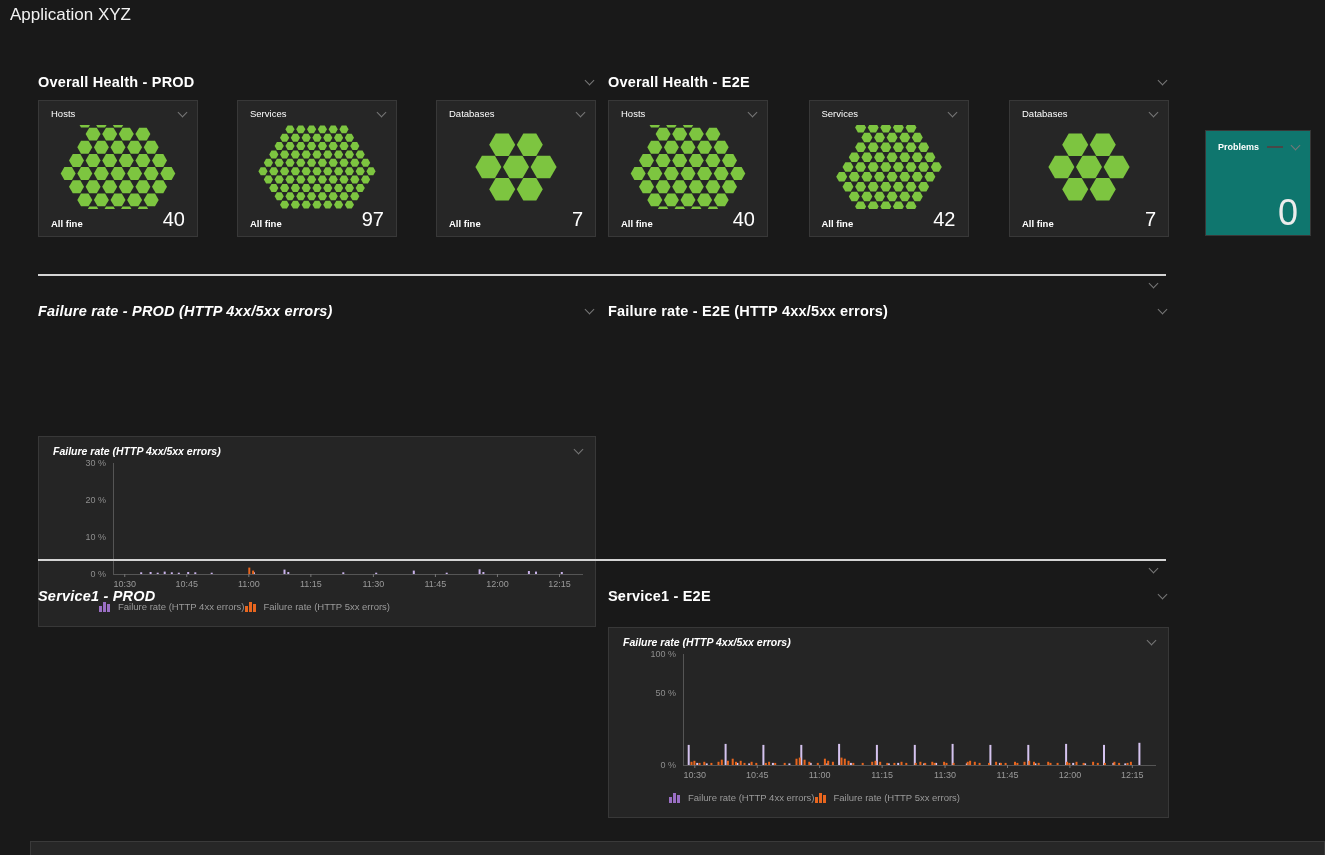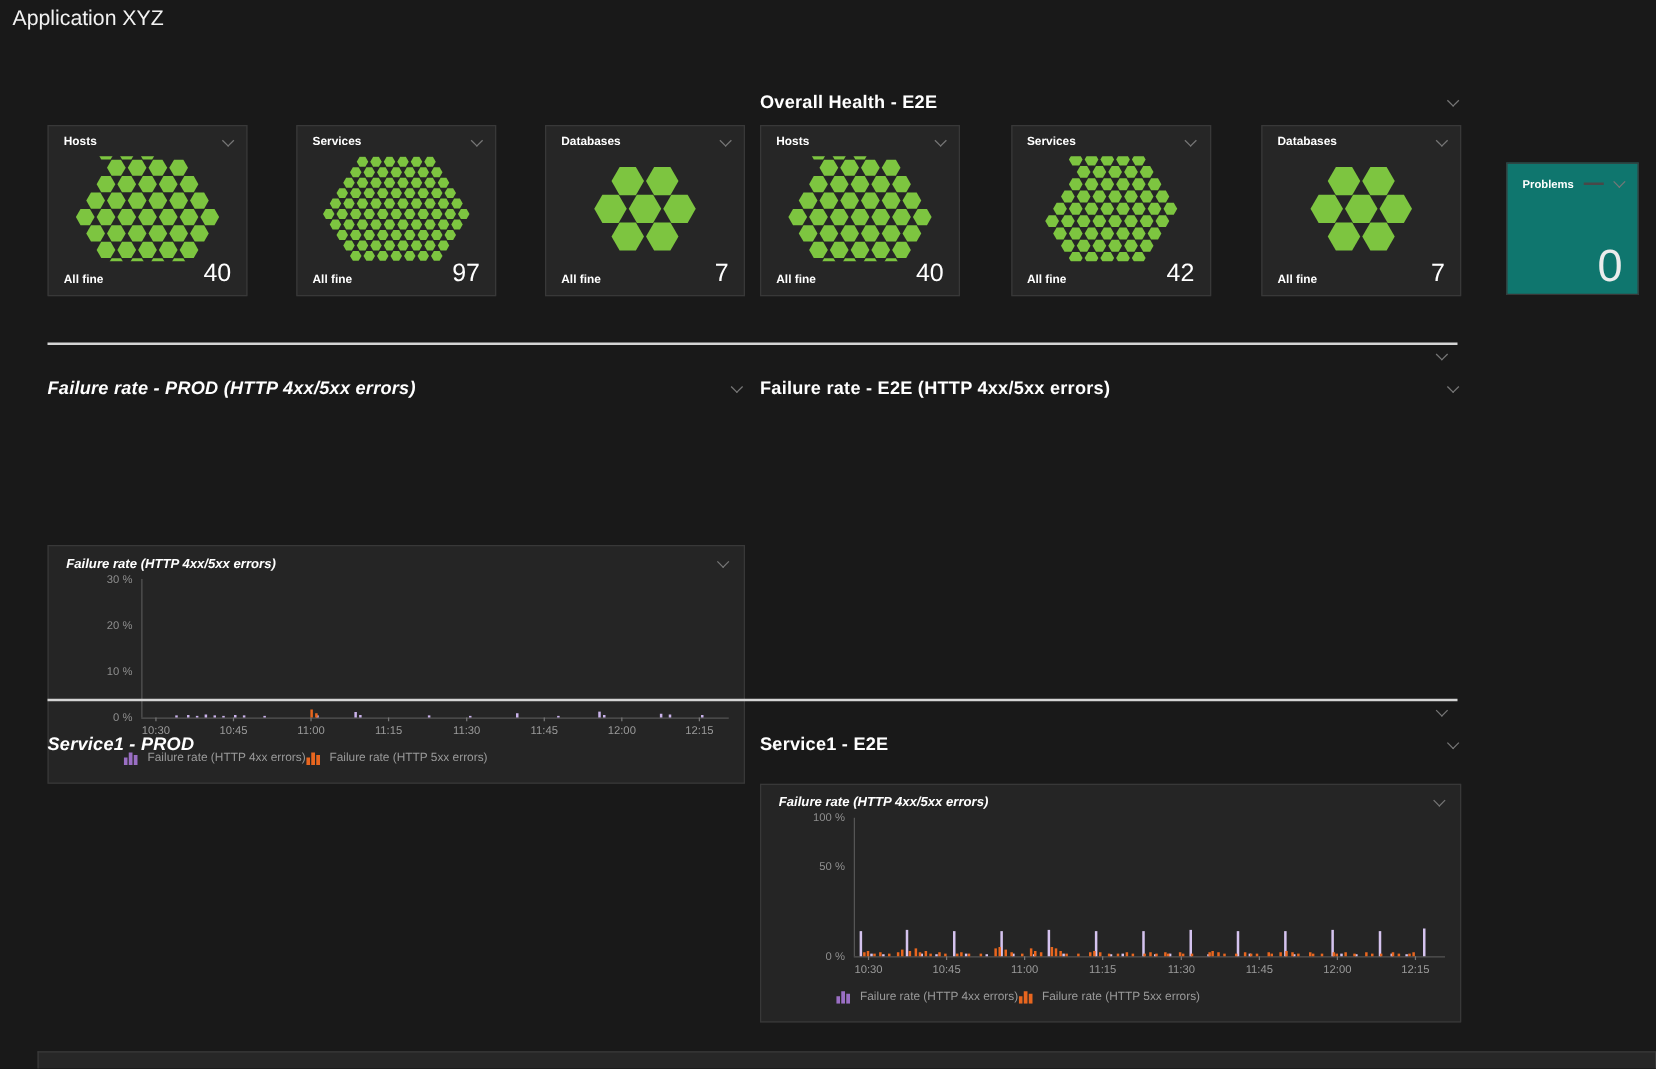--- a/index.html
+++ b/index.html
@@ -18,21 +18,21 @@
   .chev { display:inline-block; width:14px; height:12px; cursor:pointer; }
   .chev i { display:block; width:7px; height:7px; border-right:1.5px solid #777;
             border-bottom:1.5px solid #777; transform:rotate(45deg); margin:1px auto 0; }
 
   .tiles-row { display:flex; justify-content:space-between; }
 
   .h-tile { width:160px; height:137px; background:#262626; border:1px solid #383838;
             position:relative; cursor:pointer; }
   .tile-head { display:flex; justify-content:space-between; align-items:flex-start;
                padding:7px 8px 0 12px; }
-  .tile-label { font-size:9.5px; font-weight:bold; color:#fff; }
+  .tile-label { font-size:9.5px; font-weight:normal; color:#fff; }
   .hexzone { position:absolute; left:6px; right:6px; top:24px; bottom:27px; }
   .tile-foot { position:absolute; left:12px; right:12px; bottom:7px;
                display:flex; justify-content:space-between; align-items:flex-end;margin-top:16px; }
   .tile-status { font-size:9.5px; font-weight:bold; color:#fff; }
   .tile-count { font-size:20px; font-weight:400; color:#fff; line-height:1; }
 
   .p-tile { width:106px; height:106px; background:#0f766e; border:1px solid #383838;
             position:relative; cursor:pointer; }
   .p-head { display:flex; align-items:center; padding:10px 8px 0 12px; }
   .p-label { font-size:9px; font-weight:bold; color:#fff; }
@@ -56,20 +56,26 @@
 
   .bottom-strip { background:#272727; border:1px solid #3a3a3a; border-bottom:none; }
 </style>
 </head>
 <body>
 
 <div class="page">
 
   <div class="abs page-title">Application XYZ</div>
 
+  <div class="abs sec-head" style="left:38px; top:72px; width:558px;">
+    <span class="sec-title">Overall Health - PROD</span>
+    <span class="chev">
+        <i></i>
+      </span>
+  </div>
   <div class="abs sec-head" style="left:608px; top:72px; width:561px;">
     <span class="sec-title">Overall Health - E2E</span>
     <span class="chev">
         <i></i>
       </span>
   </div>
 
   <div class="abs tiles-row" style="left:38px; top:100px; width:558px;">
     <div class="h-tile">
       <div class="tile-head">

